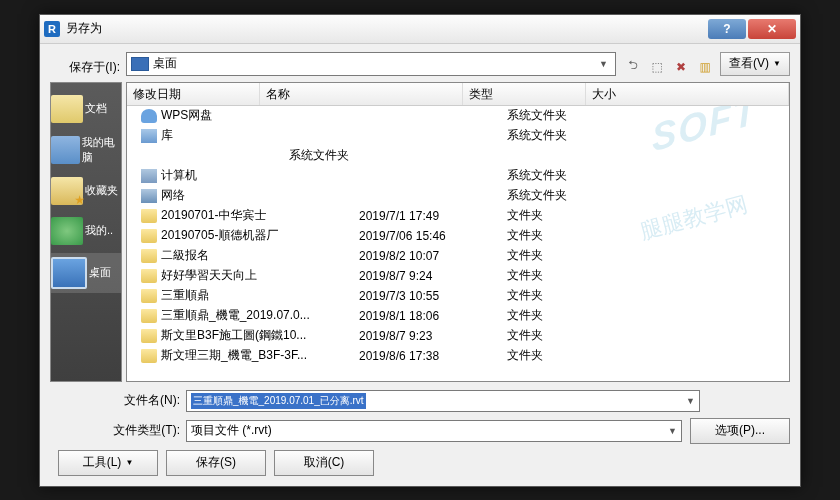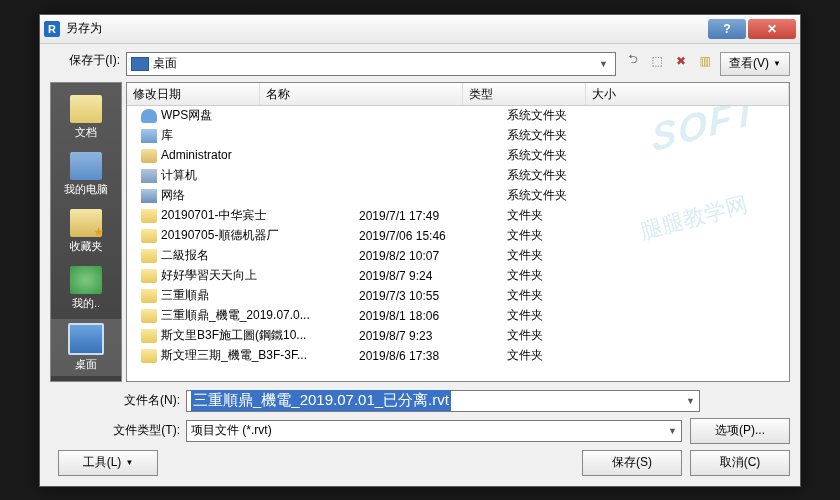--- a/index.html
+++ b/index.html
@@ -4,31 +4,31 @@
 <style>
 body{margin:0;background:#1a1a1a;font-family:"Microsoft YaHei","Segoe UI",sans-serif;font-size:12px;color:#000;display:flex;align-items:center;justify-content:center;height:500px;width:840px;overflow:hidden}
 .dialog{width:760px;background:#f0f0f0;border:1px solid #5a5a5a;box-shadow:0 0 15px rgba(0,0,0,.6)}
 .titlebar{height:28px;background:linear-gradient(#fdfdfd,#e8e8e8);display:flex;align-items:center;padding:0 4px;border-bottom:1px solid #ccc}
 .app-icon{width:16px;height:16px;background:#1f6cc0;color:#fff;font-weight:bold;font-size:11px;display:flex;align-items:center;justify-content:center;border-radius:2px;margin-right:6px}
 .title{flex:1;font-size:12px}
 .winbtn{width:38px;height:20px;display:flex;align-items:center;justify-content:center;margin-left:2px;border-radius:3px;font-weight:bold;color:#fff}
 .help{background:linear-gradient(#7ea9d6,#4b7cb8)}
 .close{background:linear-gradient(#e87a6f,#c8443a);width:48px}
 .body{padding:8px 10px 10px}
-.toprow{display:flex;align-items:flex-start;margin-bottom:6px}
+.toprow{display:flex;align-items:flex-end;margin-bottom:6px}
 .lbl{width:70px;text-align:right;margin-right:6px}
 .combo{flex:1;height:22px;background:#fff;border:1px solid #7a7a7a;display:flex;align-items:center;padding:0 4px}
 .combo .ic{width:16px;height:12px;background:#3a6fb7;margin-right:4px;border:1px solid #2a5a9a}
 .combo .dd{margin-left:auto;width:15px;height:15px;display:flex;align-items:center;justify-content:center;color:#555;font-size:9px}
 .navicons{display:flex;align-items:center;margin-left:8px;gap:6px}
 .navicon{width:18px;height:18px;display:flex;align-items:center;justify-content:center;color:#6a6a6a}
 .viewbtn{height:22px;padding:0 8px;border:1px solid #999;background:linear-gradient(#fdfdfd,#e4e4e4);display:flex;align-items:center;margin-left:6px;font-size:12px}
 .main{display:flex;height:300px}
 .sidebar{width:70px;background:linear-gradient(#5b5b5b,#3f3f3f);border:1px solid #888;display:flex;flex-direction:column;align-items:center;padding-top:8px;gap:4px;color:#fff;font-size:11px;overflow:hidden}
-.sbitem{display:flex;flex-direction:column;align-items:center;gap:2px;padding:4px 0;width:100%}
+.sbitem{display:flex;flex-direction:row;align-items:center;gap:2px;padding:4px 0;width:100%}
 .sbitem.sel{background:rgba(255,255,255,.15)}
 .sbicon{width:32px;height:28px;border-radius:2px}
 .i-doc{background:linear-gradient(#f5e6a8,#e0c96b)}
 .i-fav{background:linear-gradient(#f5e6a8,#d9b85a);position:relative}
 .i-fav:after{content:"★";color:#e0a020;position:absolute;right:-2px;bottom:-2px;font-size:12px}
 .i-pc{background:linear-gradient(#8fb5e0,#5a8fc8)}
 .i-net{background:radial-gradient(#7fc87f,#3a9a4a)}
 .i-desk{background:linear-gradient(#6aa3e0,#3a72b8);border:2px solid #cde}
 .filelist{flex:1;background:#fff;border:1px solid #888;margin-left:4px;overflow:auto;position:relative}
 .watermark{position:absolute;right:30px;top:20px;font-size:38px;font-weight:bold;color:rgba(60,160,200,.18);transform:rotate(-15deg) skewX(-12deg);font-style:italic;letter-spacing:2px;pointer-events:none}
@@ -41,23 +41,23 @@
 .ficon{width:16px;height:14px;display:inline-block;vertical-align:middle;margin-right:4px}
 .f-cloud{background:#6aa3e0;border-radius:50% 50% 3px 3px}
 .f-lib{background:linear-gradient(#a8c8e8,#6a9ad0)}
 .f-user{background:linear-gradient(#f5e0a0,#d8b860);border-radius:2px}
 .f-comp{background:linear-gradient(#b0c8e0,#7a9ac0)}
 .f-netw{background:linear-gradient(#b0c8e0,#6a90b8)}
 .f-folder{background:linear-gradient(#fce8a0,#e8c860);border-radius:1px 1px 2px 2px}
 .bottom{margin-top:8px}
 .frow{display:flex;align-items:center;margin-bottom:6px}
 .finput{flex:1;height:20px;border:1px solid #7a7a7a;background:#fff;display:flex;align-items:center;padding:0 4px}
-.sel-text{background:#3a72c8;color:#fff;padding:1px 2px;font-size:15px}
+.sel-text{background:#3a72c8;color:#fff;padding:1px 2px;font-size:10px}
 .btn{height:24px;padding:0 14px;border:1px solid #888;background:linear-gradient(#fdfdfd,#e4e4e4);display:flex;align-items:center;margin-left:8px;min-width:70px;justify-content:center}
-.lastrow{display:flex;justify-content:space-between;margin-top:4px}
+.lastrow{display:flex;justify-content:flex-start;margin-top:4px}
 </style>
 </head>
 <body>
 
 <div class="dialog">
   <div class="titlebar">
     <div class="app-icon">R</div>
     <div class="title">另存为</div>
     <div class="winbtn help">?</div>
     <div class="winbtn close">✕</div>
@@ -124,21 +124,20 @@
               <div class="rcell c-type">系统文件夹</div>
               <div class="rcell c-size"></div>
             </div>
             <div class="row">
               <div class="rcell c-name"><span class="ficon f-lib"></span>库</div>
               <div class="rcell c-date"></div>
               <div class="rcell c-type">系统文件夹</div>
               <div class="rcell c-size"></div>
             </div>
             <div class="row">
-              <div class="rcell c-name"><span class="ficon f-user"></span>Administrator</div>
               <div class="rcell c-date"></div>
               <div class="rcell c-type">系统文件夹</div>
               <div class="rcell c-size"></div>
             </div>
             <div class="row">
               <div class="rcell c-name"><span class="ficon f-comp"></span>计算机</div>
               <div class="rcell c-date"></div>
               <div class="rcell c-type">系统文件夹</div>
               <div class="rcell c-size"></div>
             </div>

